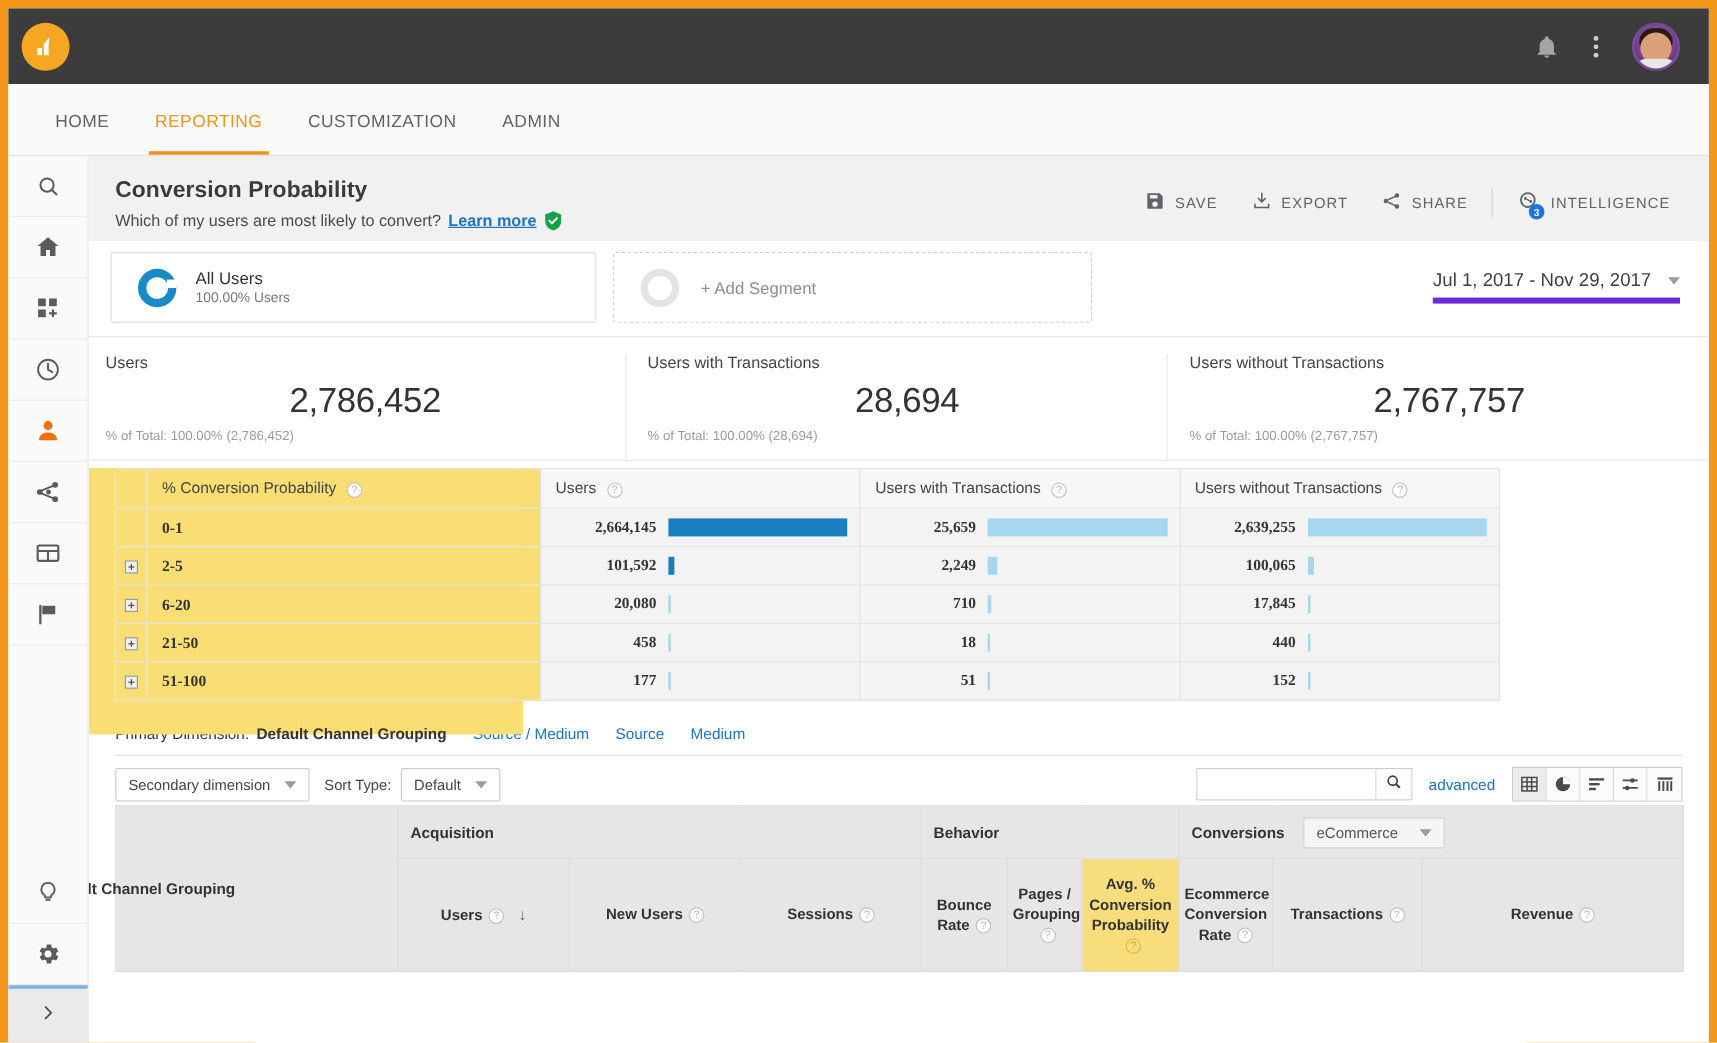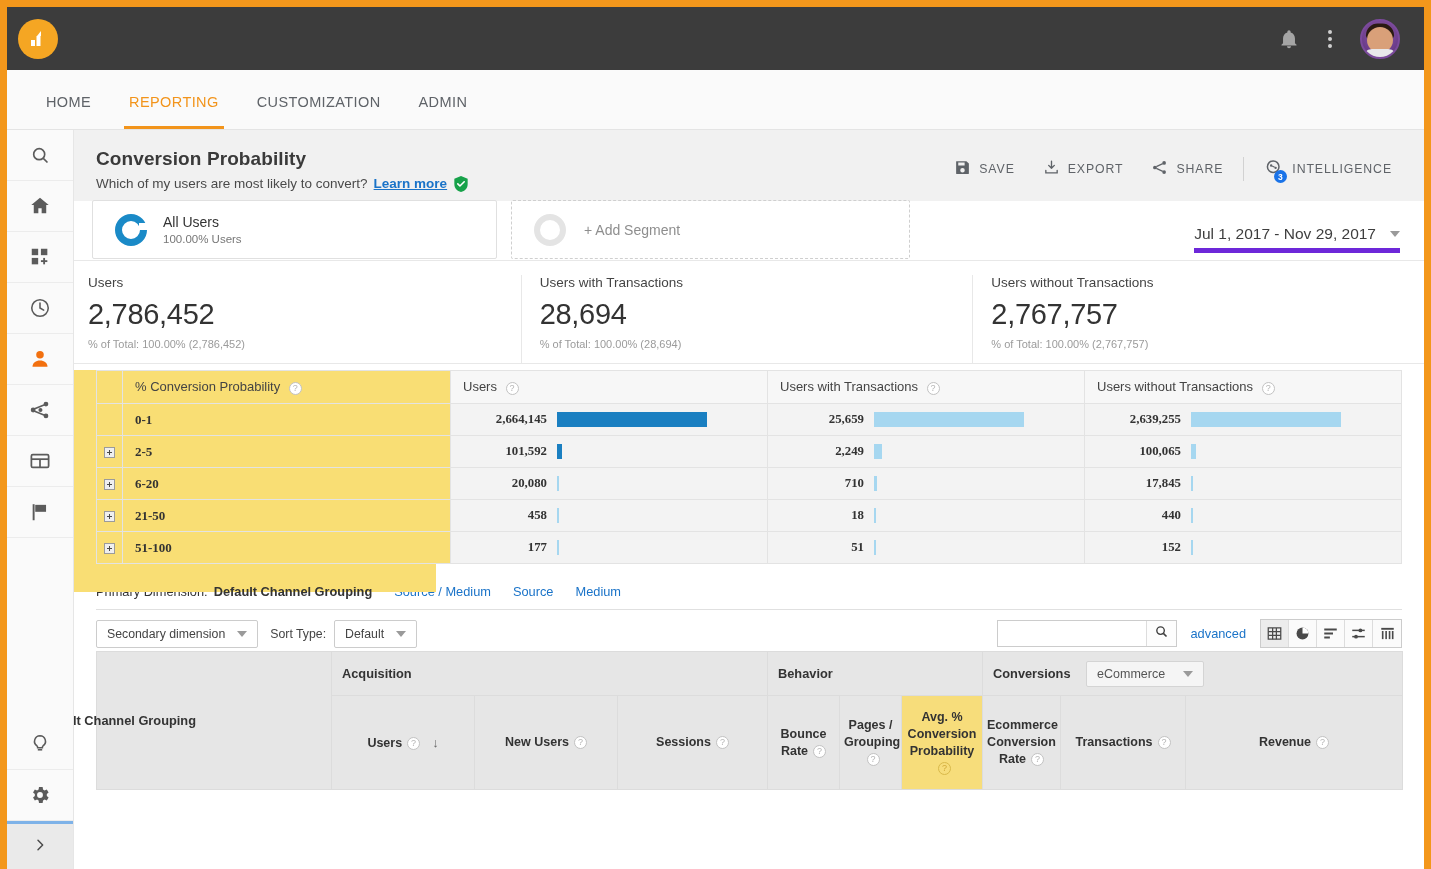--- a/index.html
+++ b/index.html
@@ -110,21 +110,21 @@
   .intel-badge {
     position:absolute; right:-3px; bottom:-3px; width:13px; height:13px;
     background:#1a73e8; border-radius:50%; color:#fff; font-size:8.5px;
     display:flex; align-items:center; justify-content:center; font-weight:bold;
   }
 
   
   .segbar {
     background:#fff; border-bottom: 1px solid #e8e8e8;
     padding: 12px 18px 14px 18px; display:flex; align-items:center;
-    position: relative; height: 60px;
+    position: relative; height: 80px;
   }
   .segment {
     width: 405px; height: 59px; border: 1px solid #e0e0e0; border-radius: 2px;
     display:flex; align-items:center; padding-left: 22px; gap: 16px; cursor:pointer;
     background:#fff;
   }
   .seg-ring {
     width: 32px; height:32px; border-radius:50%;
     border: 7px solid #1a8ac7; position:relative;
   }
@@ -148,32 +148,32 @@
   .caret-dn { width:0;height:0;border-left:5px solid transparent;border-right:5px solid transparent;border-top:6px solid #9a9a9a;}
 
   
   .metricrow {
     display:flex; border-bottom: 1px solid #e8e8e8; height: 103px;
     padding: 14px 0 0 0; background:#fff;
   }
   .metric { flex: 1; padding-left: 14px; position:relative; }
   .metric + .metric { border-left: 1px solid #e8e8e8; padding-left: 18px; }
   .metric-label { font-size: 13.5px; color: #444; }
-  .metric-value { font-size: 29px; color: #333; margin-top: 8px; font-weight: 400; letter-spacing: -.3px;}
+  .metric-value { font-size: 29px; color: #333; margin-top: 8px; font-weight: 400; letter-spacing: -.3px; text-align: center;}
   .metric-sub { font-size: 11px; color: #9b9b9b; margin-top: 7px; }
 
   
   .cp-wrap { position: relative; padding: 0 0 0 0; }
   .cp-highlight {
     position:absolute; left: 0px; top: 0px; width: 362px; height: 222px;
     background: #F9DE74; z-index: 0;
   }
   .cptable {
     position: relative; z-index: 1; margin: 6px 36px 0 22px;
-    border-collapse: collapse; width: 1306px; table-layout: fixed; padding-left: 36px;
+    border-collapse: collapse; width: 1154px; table-layout: fixed; padding-left: 36px;
   }
   .cptable th, .cptable td { border: 1px solid #e3e3e3; }
   .cptable thead th {
     background: #f7f7f7; height: 33px; font-weight: normal; font-size: 13px;
     color: #444; text-align: left; padding-left: 12px;
   }
   .cptable thead th.hl { background: #F9DE74; }
   .cptable td { height: 32px; font-size: 13px; font-family: Liberation Serif, serif; }
   .cp-plus-col { width: 26px; }
   .cp-label-col { width: 328px; }

